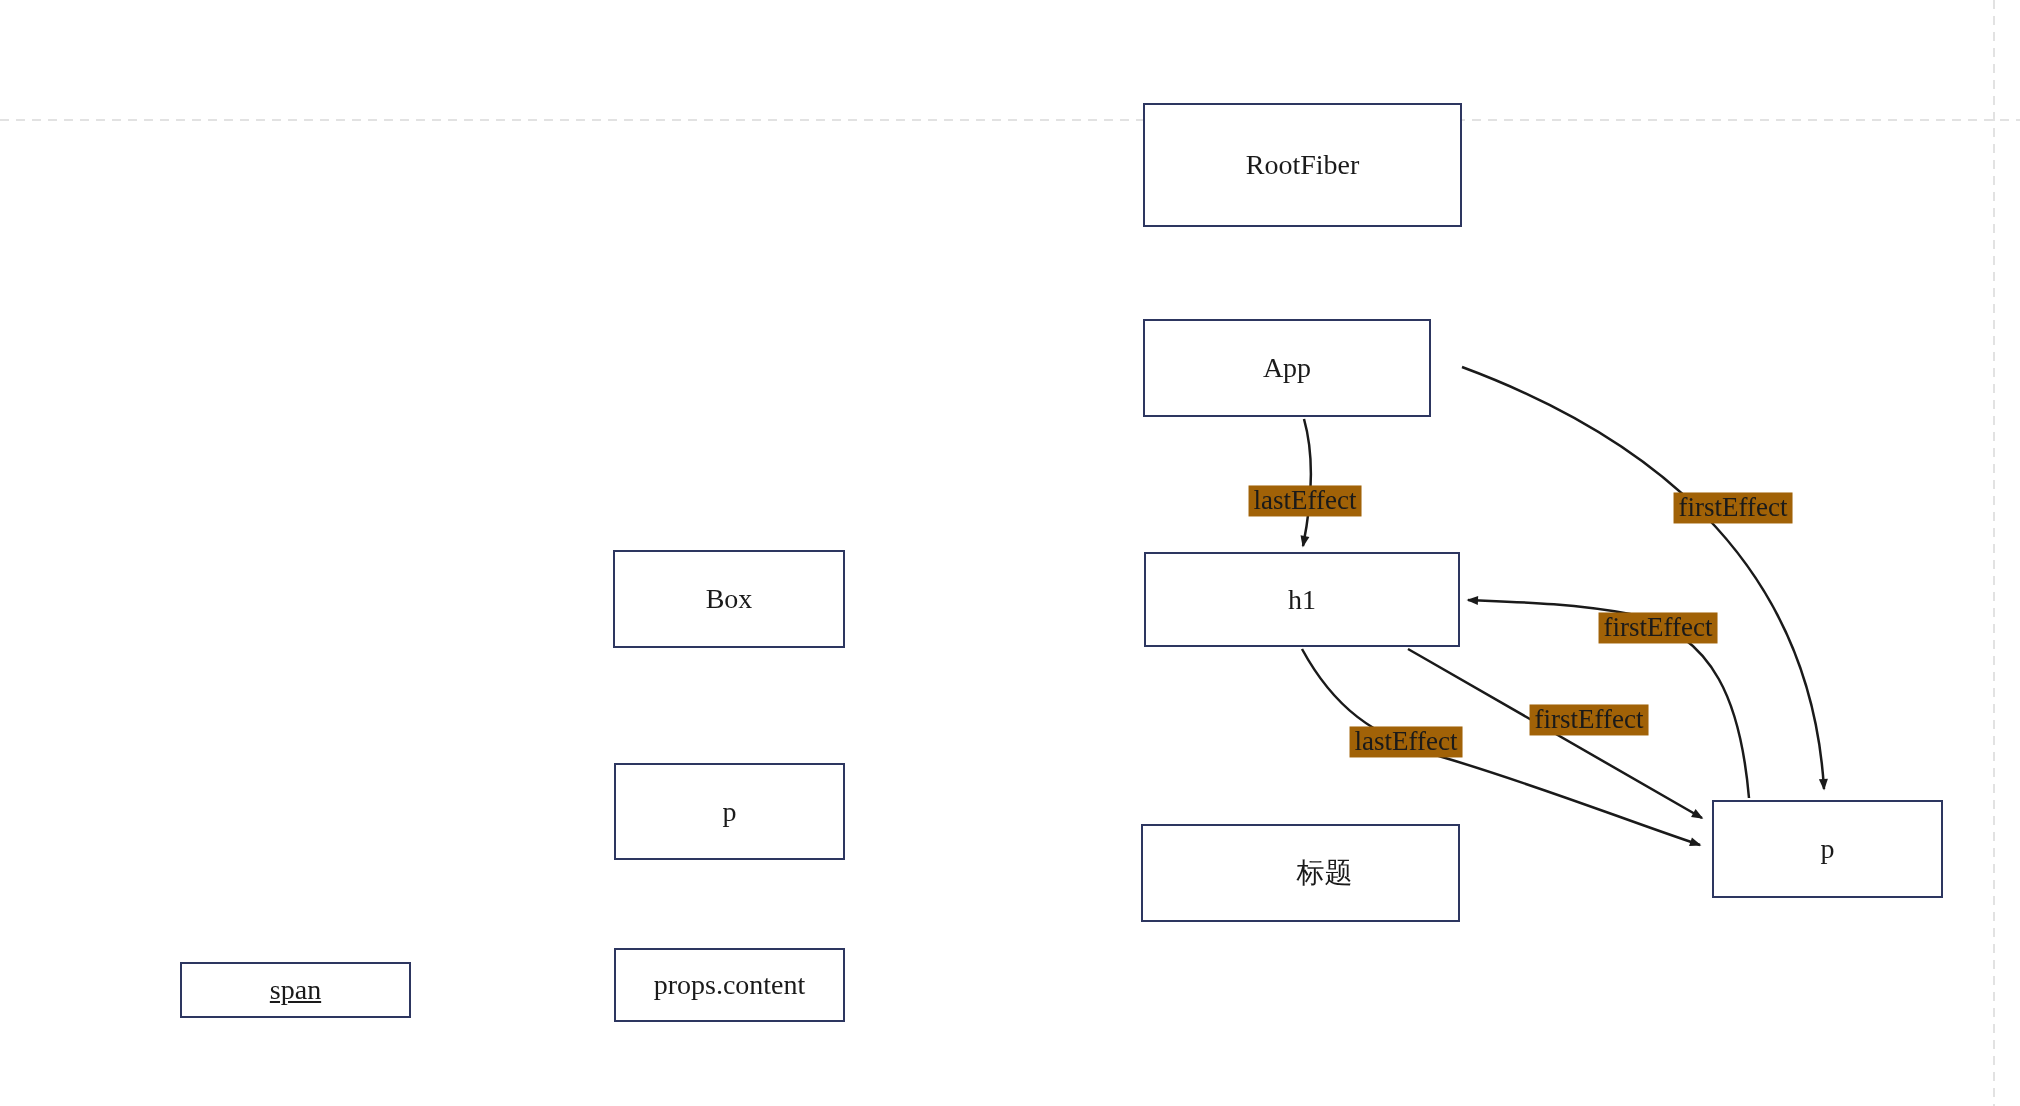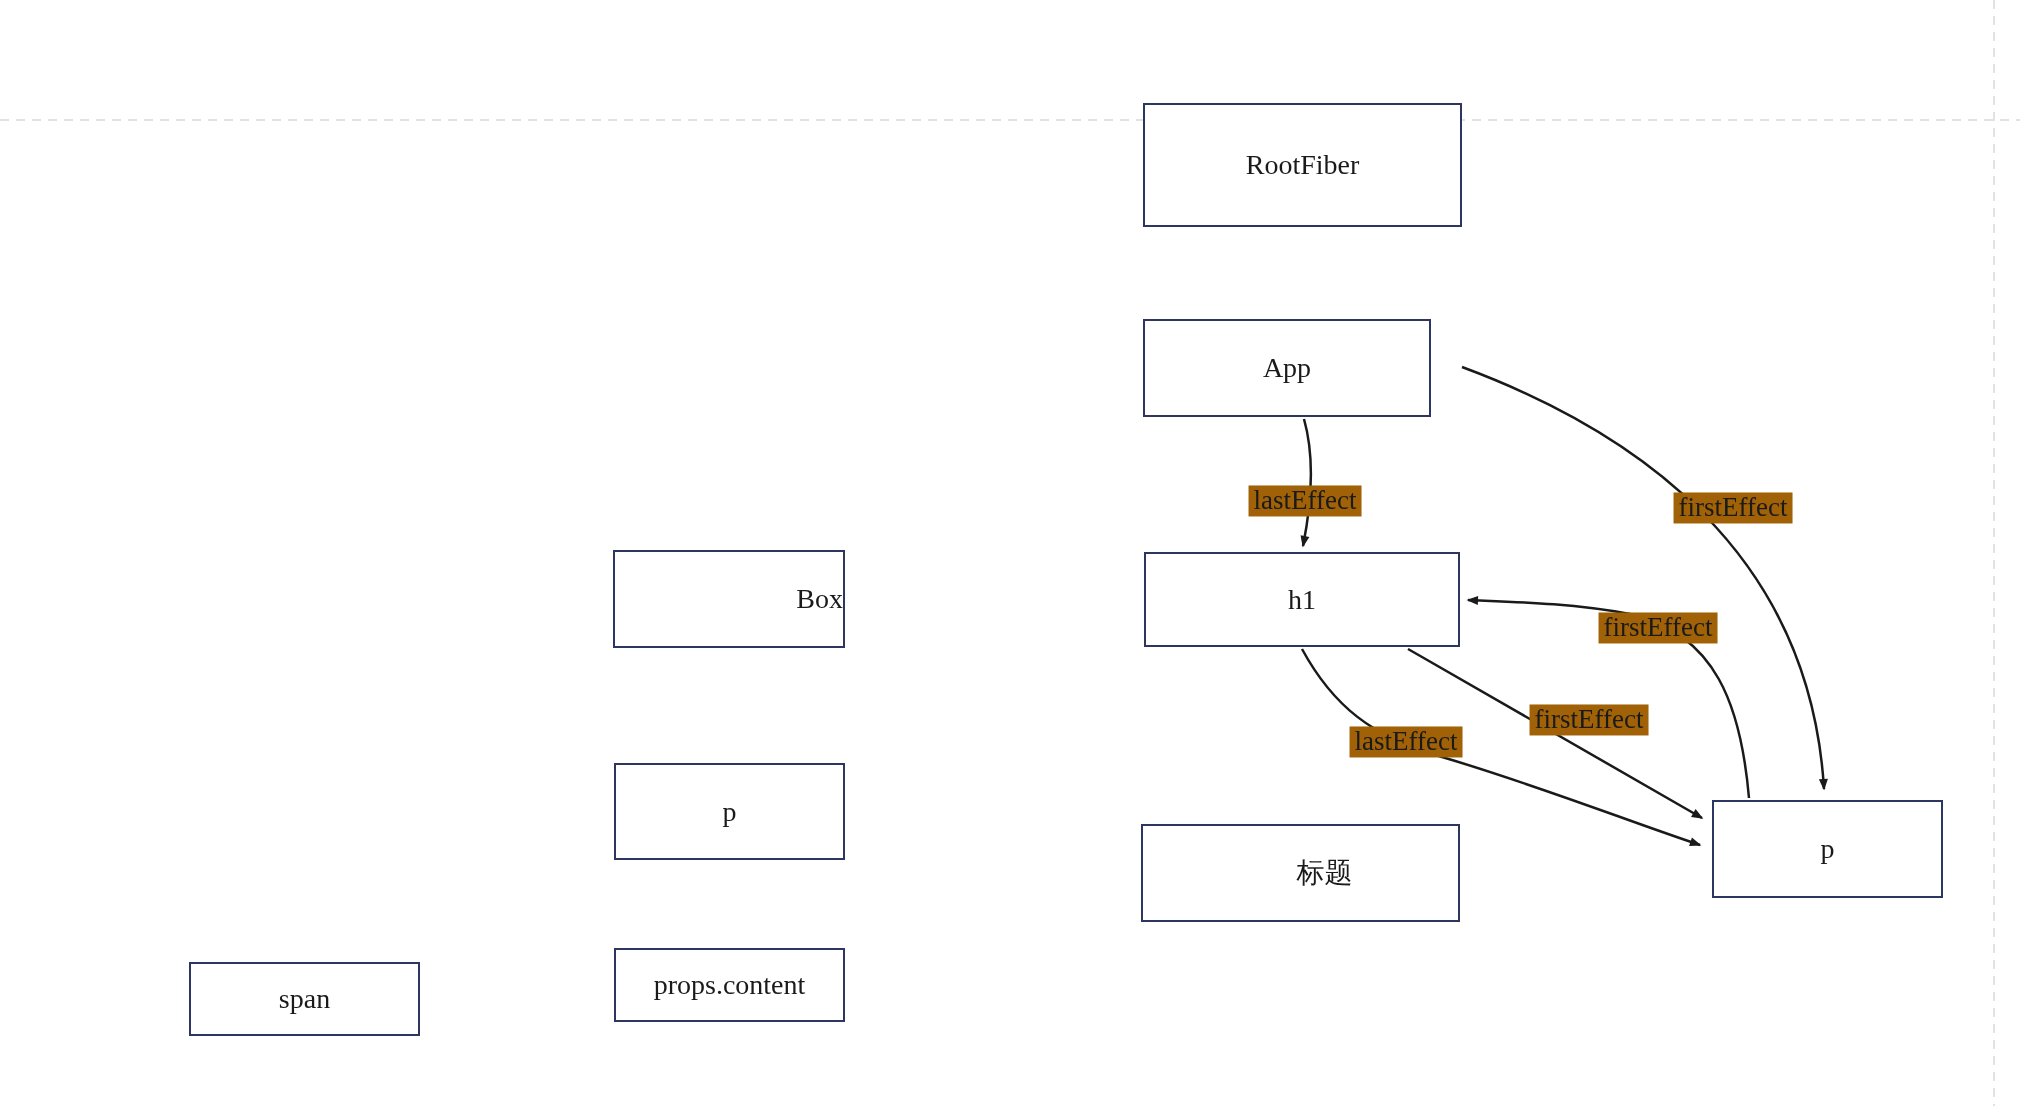--- a/index.html
+++ b/index.html
@@ -43,24 +43,24 @@
     line-height: 1.15;
     z-index: 3;
     white-space: nowrap;
   }
   
   .n-rootfiber     { left: 1143px; top: 73px;  width: 319px; height: 124px; margin-top: 30px; }
   .n-app           { left: 1143px; top: 319px; width: 288px; height: 98px; }
   .n-h1            { left: 1144px; top: 552px; width: 316px; height: 95px; }
   .n-title         { left: 1141px; top: 824px; width: 319px; height: 98px; padding-left: 48px; }
   .n-p-right       { left: 1712px; top: 800px; width: 231px; height: 98px; }
-  .n-box           { left: 613px;  top: 550px; width: 232px; height: 98px; justify-content: flex-end; }
+  .n-box           { left: 613px;  top: 550px; width: 232px; height: 98px; }
   .n-p-left        { left: 614px;  top: 763px; width: 231px; height: 97px; }
   .n-props-content { left: 614px;  top: 948px; width: 231px; height: 74px; }
-  .n-span          { left: 189px;  top: 962px; width: 231px; height: 74px; }
+  .n-span          { left: 180px;  top: 962px; width: 231px; height: 56px; text-decoration: underline; }
   
   .l-app-h1     { left: 1305px; top: 501px; }
   .l-app-p      { left: 1733px; top: 508px; }
   .l-p-h1       { left: 1658px; top: 628px; }
   .l-h1-p-first { left: 1589px; top: 720px; }
   .l-h1-p-last  { left: 1406px; top: 742px; }
 </style>
 </head>
 <body>
 

